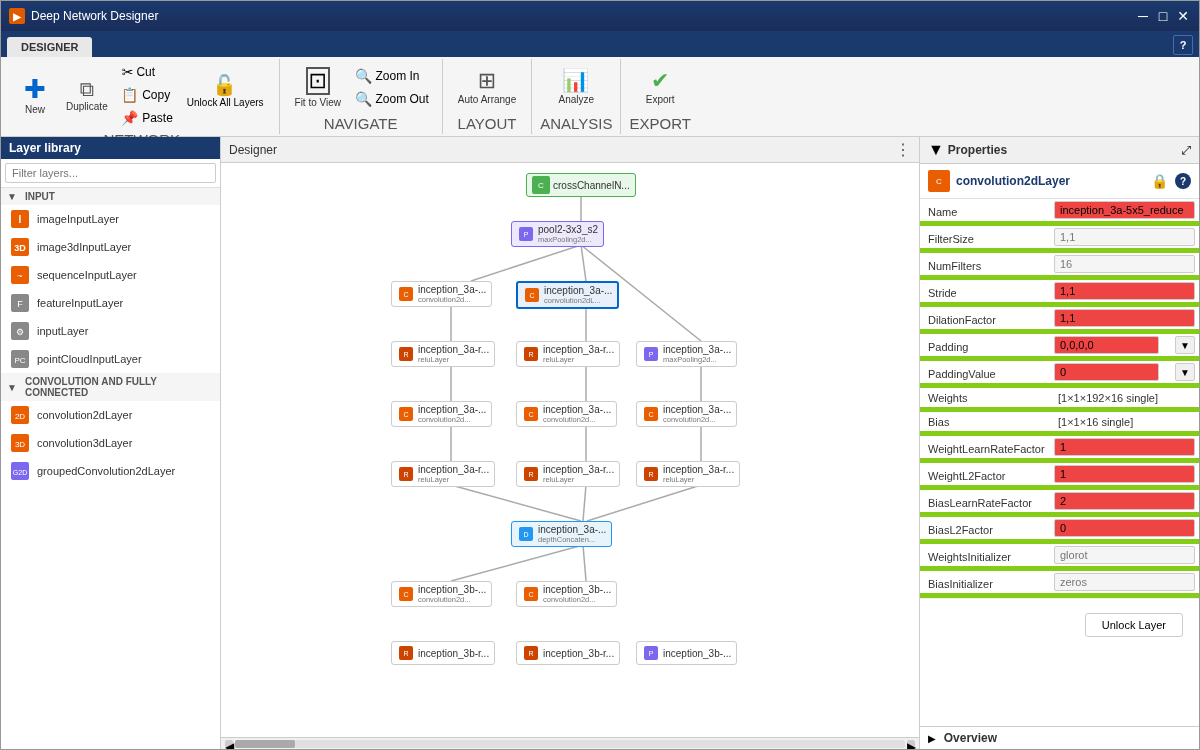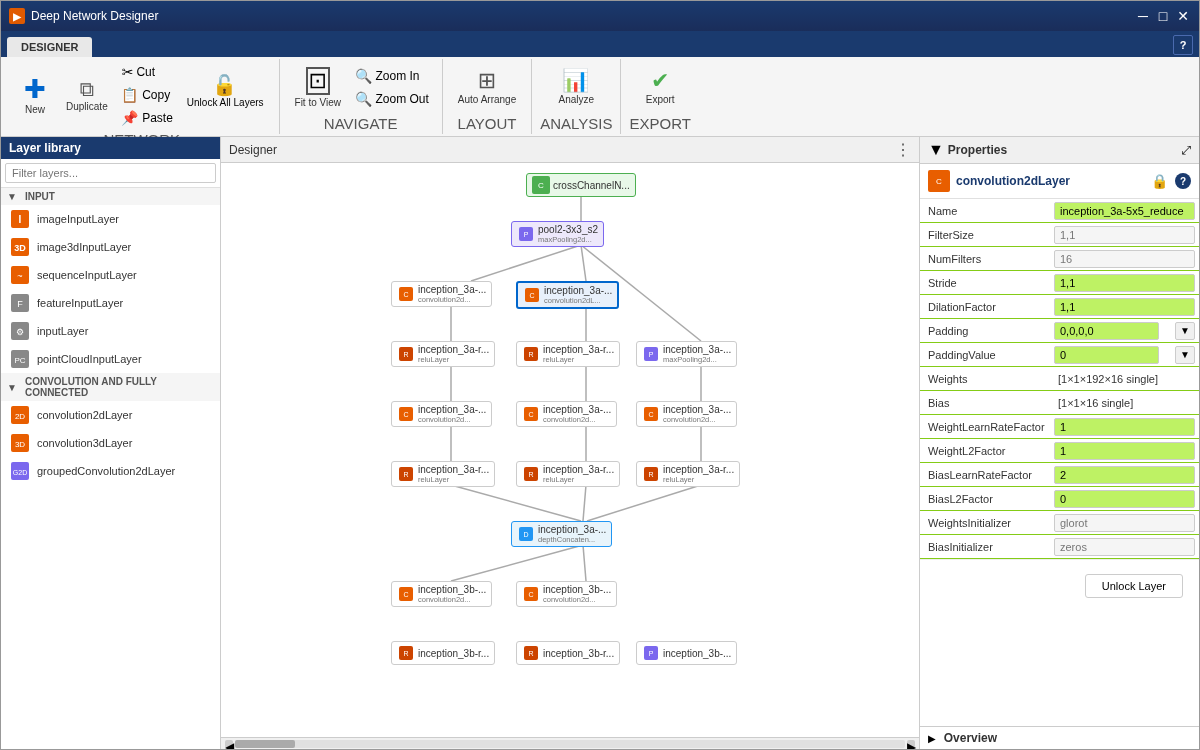--- a/index.html
+++ b/index.html
@@ -66,24 +66,24 @@
     
     .properties-panel { width: 280px; background: white; border-left: 1px solid #ccc; display: flex; flex-direction: column; flex-shrink: 0; }
     .props-header { background: #f0f0f0; padding: 4px 8px; border-bottom: 1px solid #ccc; display: flex; align-items: center; gap: 4px; }
     .props-title { font-size: 12px; font-weight: bold; color: #333; }
     .props-layer-header { display: flex; align-items: center; gap: 6px; padding: 6px 8px; border-bottom: 1px solid #e0e0e0; }
     .props-layer-icon { width: 22px; height: 22px; background: #e85e00; border-radius: 2px; display: flex; align-items: center; justify-content: center; font-size: 10px; color: white; }
     .props-layer-name { font-size: 12px; font-weight: bold; color: #1a3a6e; flex: 1; }
     .props-lock { font-size: 14px; color: #555; }
     .props-help { width: 16px; height: 16px; border-radius: 50%; background: #1a3a6e; color: white; font-size: 10px; display: flex; align-items: center; justify-content: center; font-weight: bold; cursor: pointer; }
     .props-table { flex: 1; overflow-y: auto; }
-    .prop-row { display: flex; align-items: center; border-bottom: 1px solid #84cc16; min-height: 24px; }
+    .prop-row { display: flex; align-items: flex-end; border-bottom: 5px solid #84cc16; min-height: 24px; }
     .prop-label { width: 130px; padding: 3px 8px; font-size: 11px; color: #333; flex-shrink: 0; }
     .prop-value { flex: 1; padding: 2px 4px; }
-    .prop-input { width: 100%; border: 1px solid #ccc; padding: 2px 5px; font-size: 11px; border-radius: 2px; background: #bef264; }
+    .prop-input { width: 100%; border: 1px solid #ccc; padding: 2px 5px; font-size: 11px; border-radius: 2px; background: #ef4444; }
     .prop-input.readonly { background: #f5f5f5; color: #777; }
     .prop-select-wrap { display: flex; gap: 16px; }
     .prop-dropdown-btn { border: 1px solid #ccc; background: #f0f0f0; padding: 0 4px; cursor: pointer; font-size: 10px; border-radius: 2px; }
     .prop-array { font-size: 11px; color: #333; padding: 2px 4px; }
     .unlock-layer-btn { margin: 8px; padding: 5px 16px; background: white; border: 1px solid #ccc; border-radius: 3px; cursor: pointer; font-size: 11px; align-self: flex-end; }
     .overview-section { border-top: 1px solid #ccc; padding: 4px 8px; display: flex; align-items: center; gap: 4px; cursor: pointer; }
     .overview-label { font-size: 12px; font-weight: bold; color: #333; }
 
     
     .scroll-bar-h { height: 12px; background: #f0f0f0; border-top: 1px solid #ccc; display: flex; align-items: center; }

